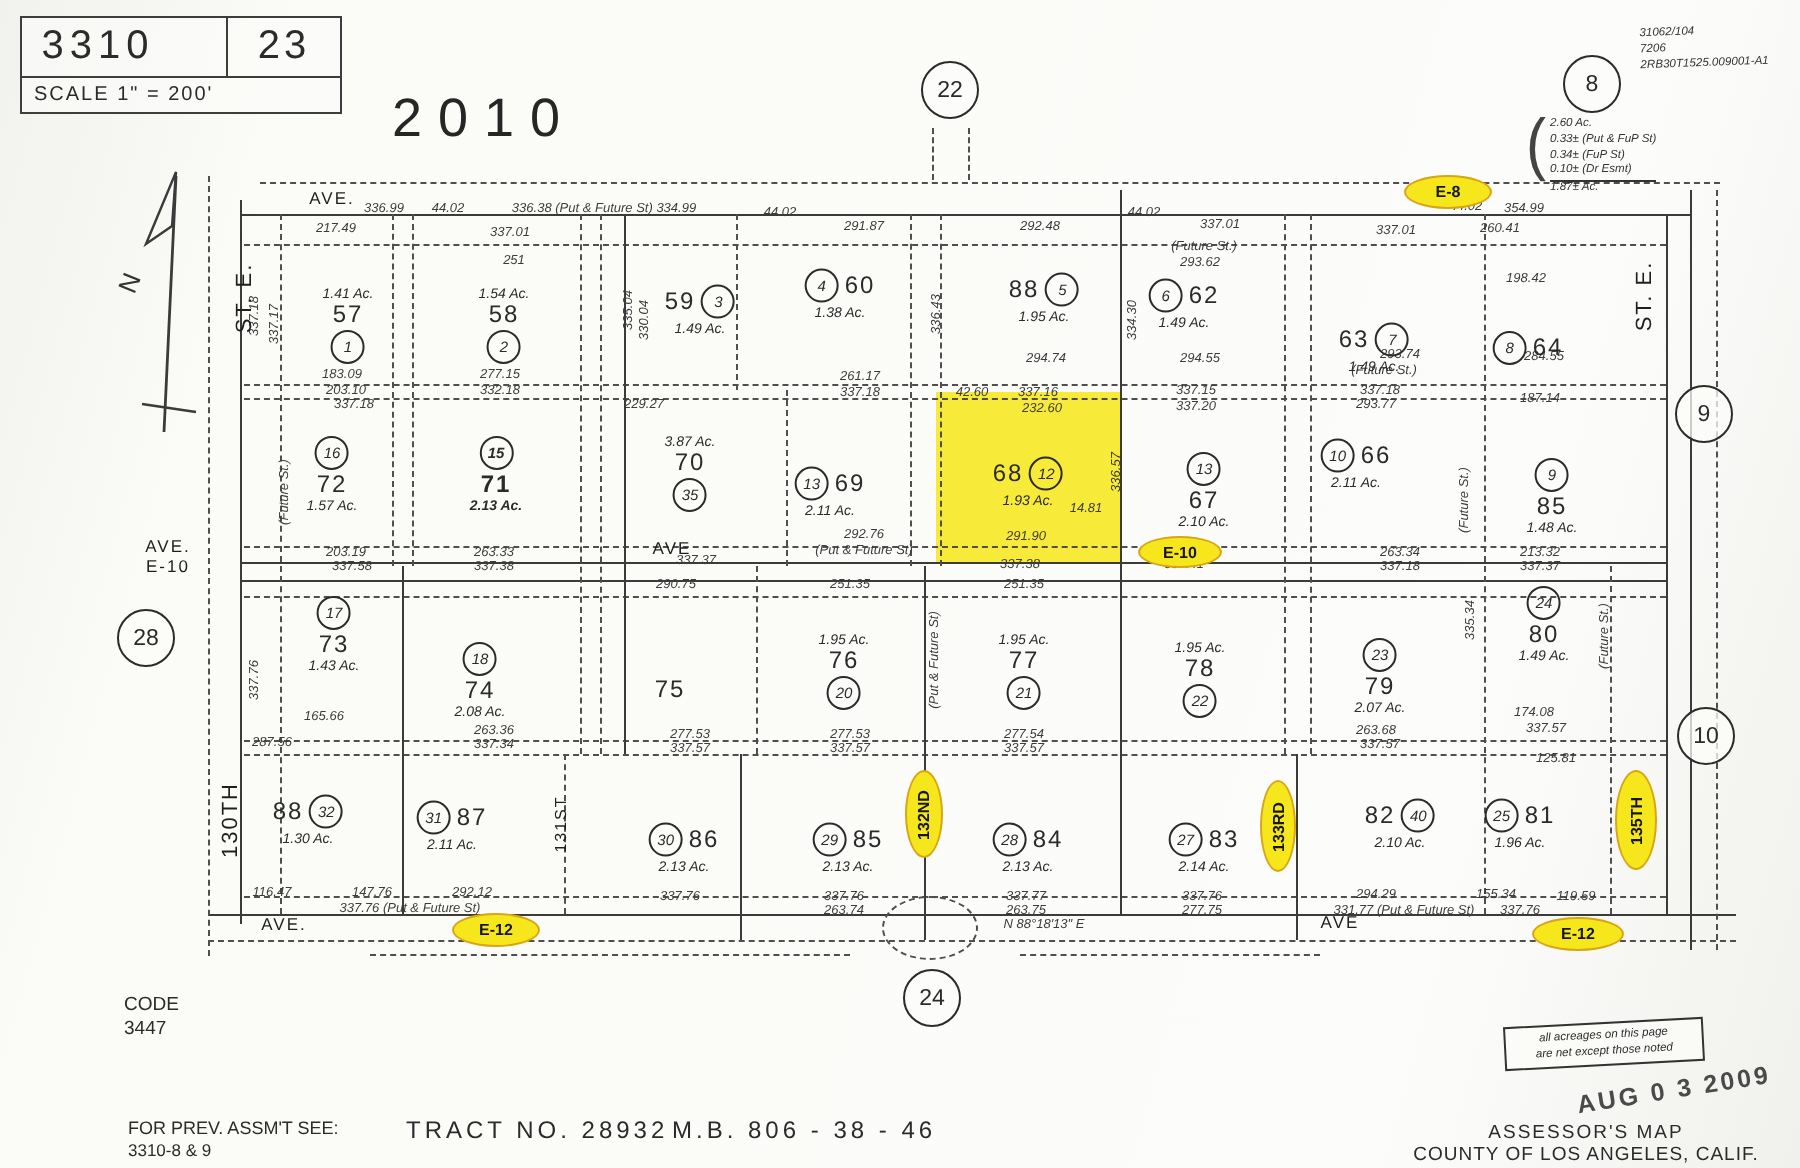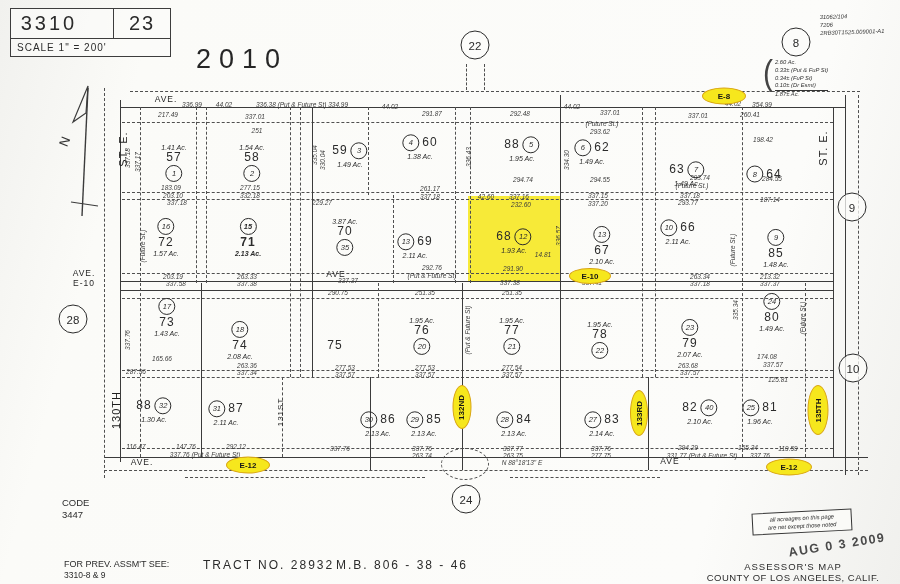--- a/index.html
+++ b/index.html
@@ -396,21 +396,21 @@
         </div>
         <div class="ac">1.30 Ac.</div>
       </div>
       <div class="parcel" style="left: 226px; top: 413px;">
         <div class="lotrow">
           <div class="circ">31</div>
           <div class="lot">87</div>
         </div>
         <div class="ac">2.11 Ac.</div>
       </div>
-      <div class="parcel" style="left: 342px; top: 424px; margin-left: 36px;">
+      <div class="parcel" style="left: 342px; top: 424px;">
         <div class="lotrow">
           <div class="circ">30</div>
           <div class="lot">86</div>
         </div>
         <div class="ac">2.13 Ac.</div>
       </div>
       <div class="parcel" style="left: 424px; top: 424px;">
         <div class="lotrow">
           <div class="circ">29</div>
           <div class="lot">85</div>

